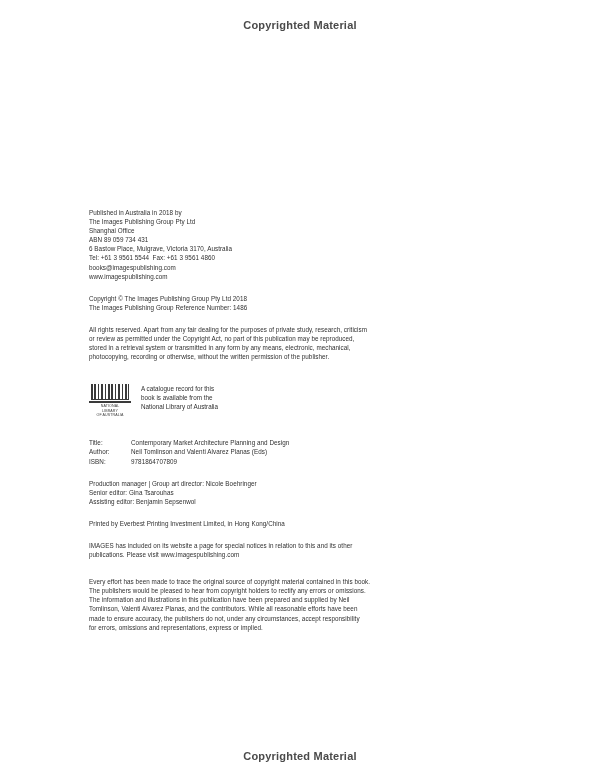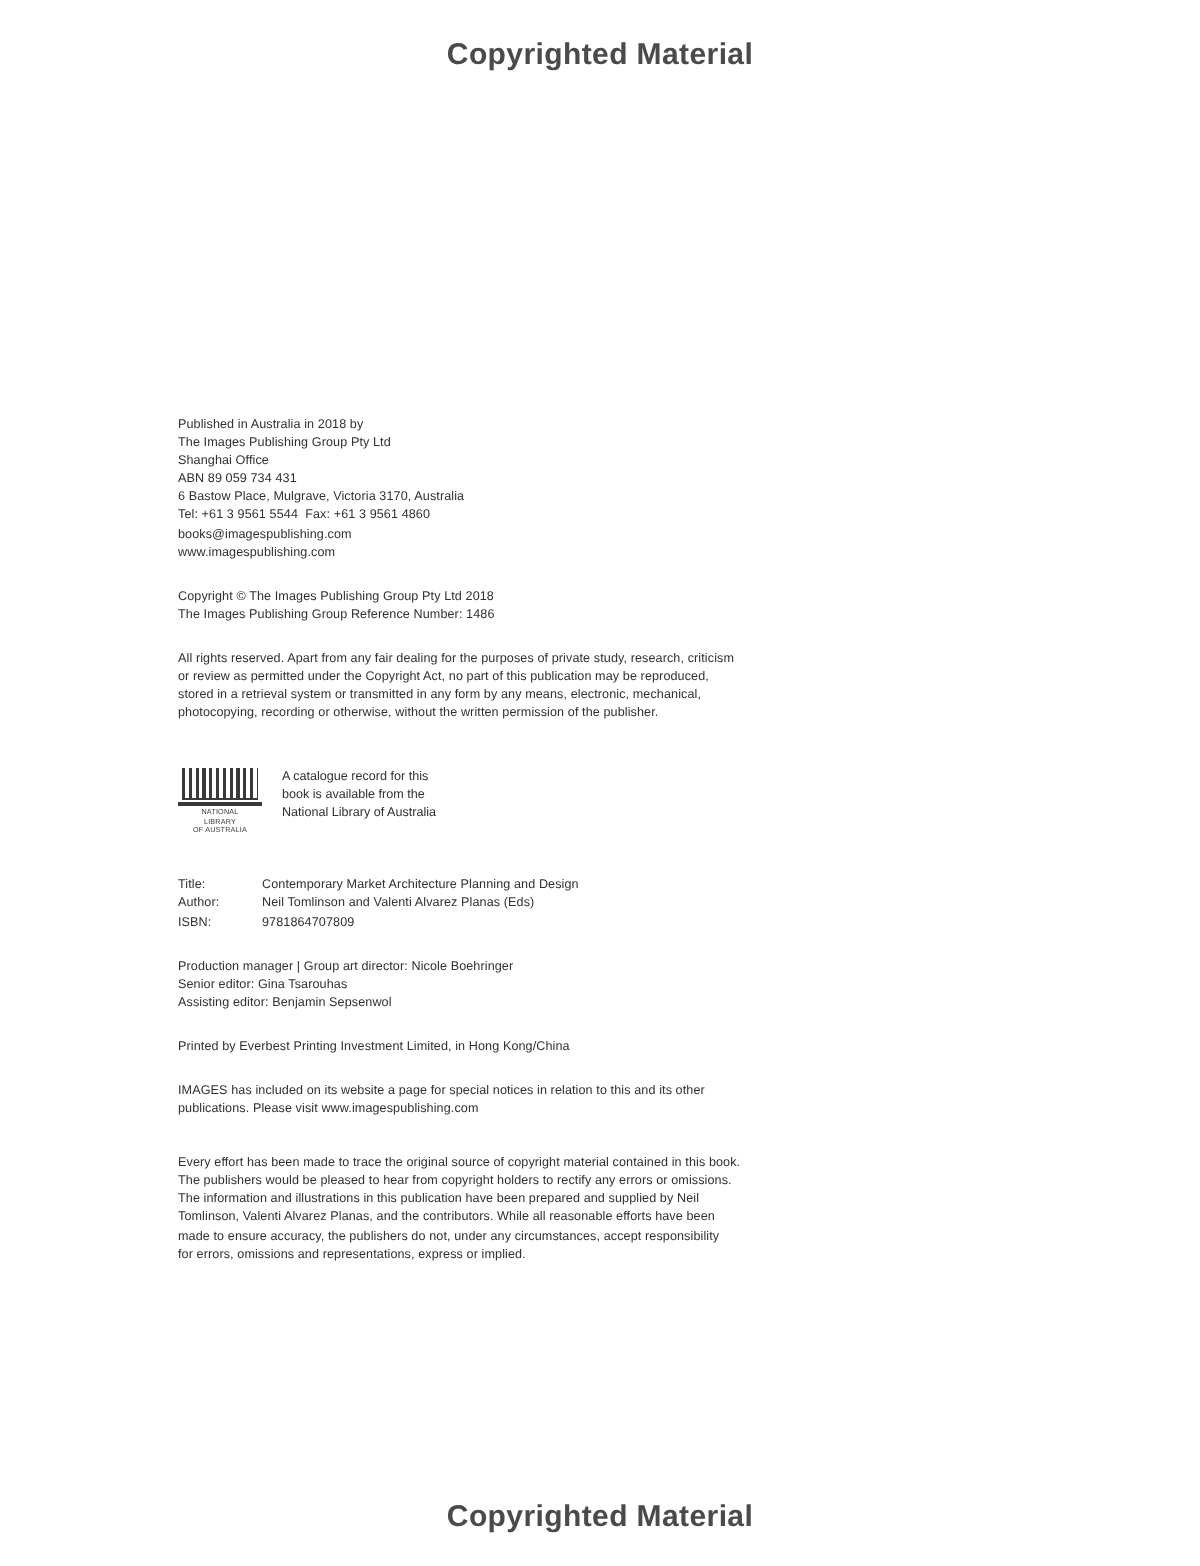--- a/index.html
+++ b/index.html
@@ -13,21 +13,21 @@
     position: relative;
     font-family: "Liberation Sans", sans-serif;
     color: #2b2b2b;
     overflow: hidden;
   }
   .watermark {
     position: absolute;
     left: 0;
     width: 100%;
     text-align: center;
-    font-size: 15px;
+    font-size: 11px;
     font-weight: bold;
     color: #4a4a4a;
     letter-spacing: 0.2px;
   }
   .watermark-top { top: 19px; }
   .watermark-bottom { top: 750px; }
 
   .page-body {
     position: absolute;
     left: 89px;

